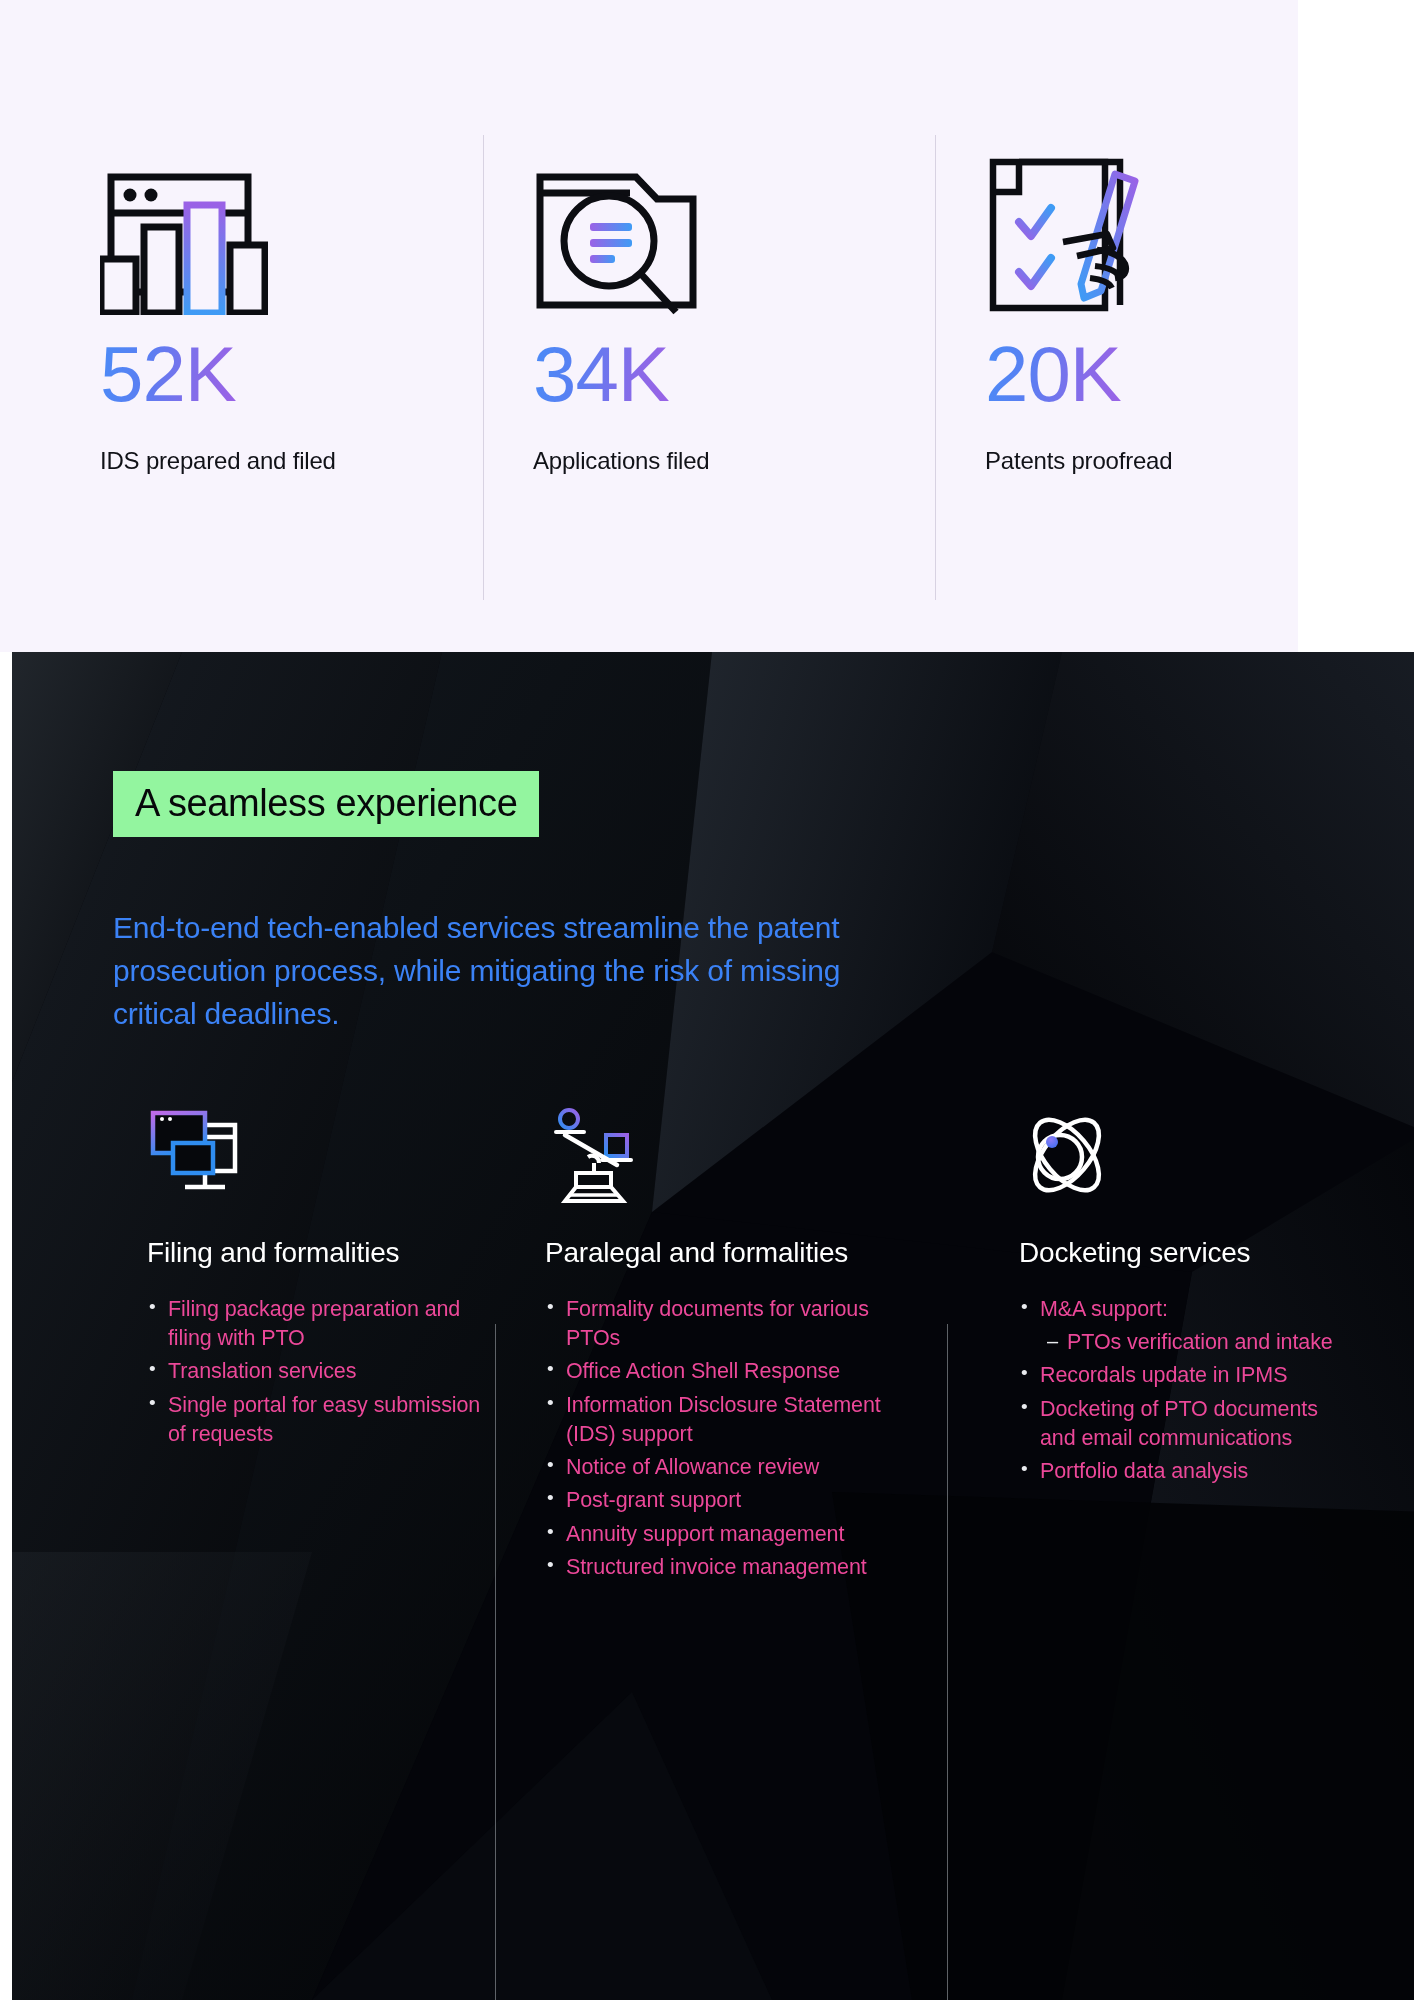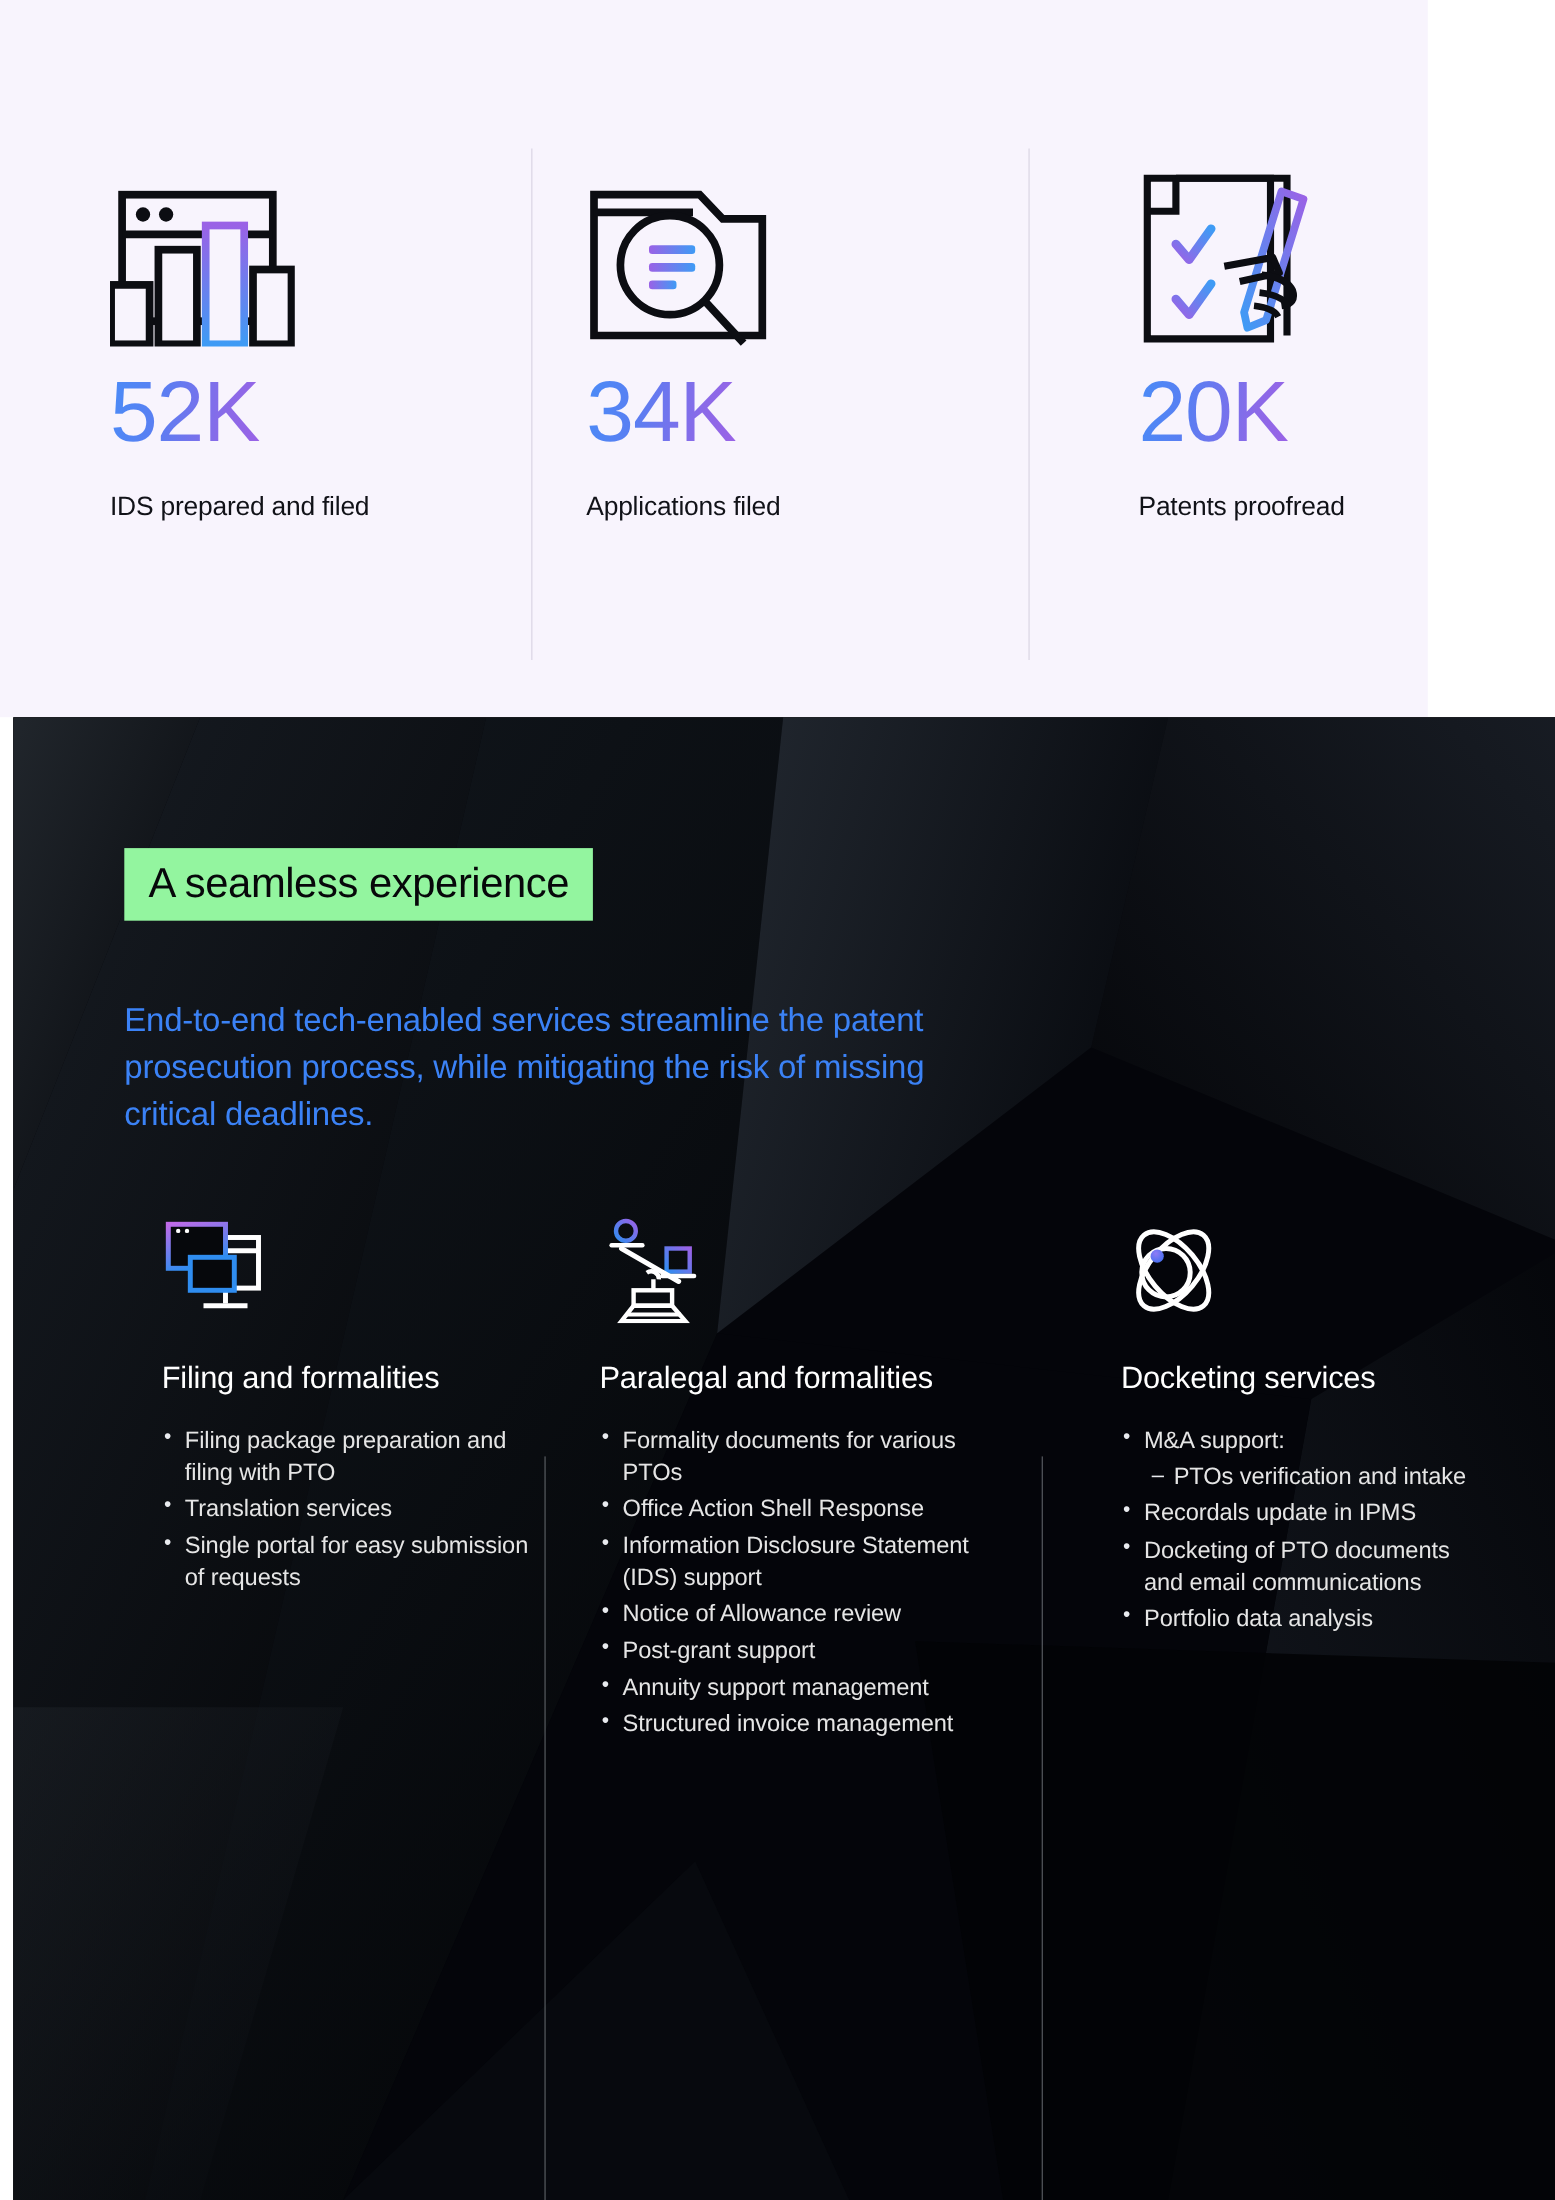--- a/index.html
+++ b/index.html
@@ -38,21 +38,21 @@
   }
   .stat-col {
     position: relative;
     box-sizing: border-box;
     padding-left: 100px;
     padding-top: 140px;
     flex: 0 0 auto;
   }
   .stat-col.c1 { width: 483px; }
   .stat-col.c2 { width: 452px; padding-left: 50px; }
-  .stat-col.c3 { width: 479px; }
+  .stat-col.c3 { width: 479px; padding-left: 50px; }
   .stat-divider {
     position: absolute;
     top: 135px;
     width: 1px;
     height: 465px;
     background: #d8d2e2;
   }
   .stat-divider.d1 { left: 483px; }
   .stat-divider.d2 { left: 935px; }
 
@@ -165,21 +165,21 @@
     letter-spacing: -0.2px;
     margin-bottom: 26px;
   }
   .svc-list {
     list-style: none;
     margin: 0;
     padding: 0;
   }
   .svc-list li {
     position: relative;
-    color: #e5e5e5;
+    color: #ec4899;
     font-size: 21.5px;
     line-height: 1.36;
     letter-spacing: -0.1px;
     padding-left: 21px;
     margin-bottom: 4px;
     font-weight: 400;
   }
   .svc-list li::before {
     content: "\2022";
     position: absolute;

